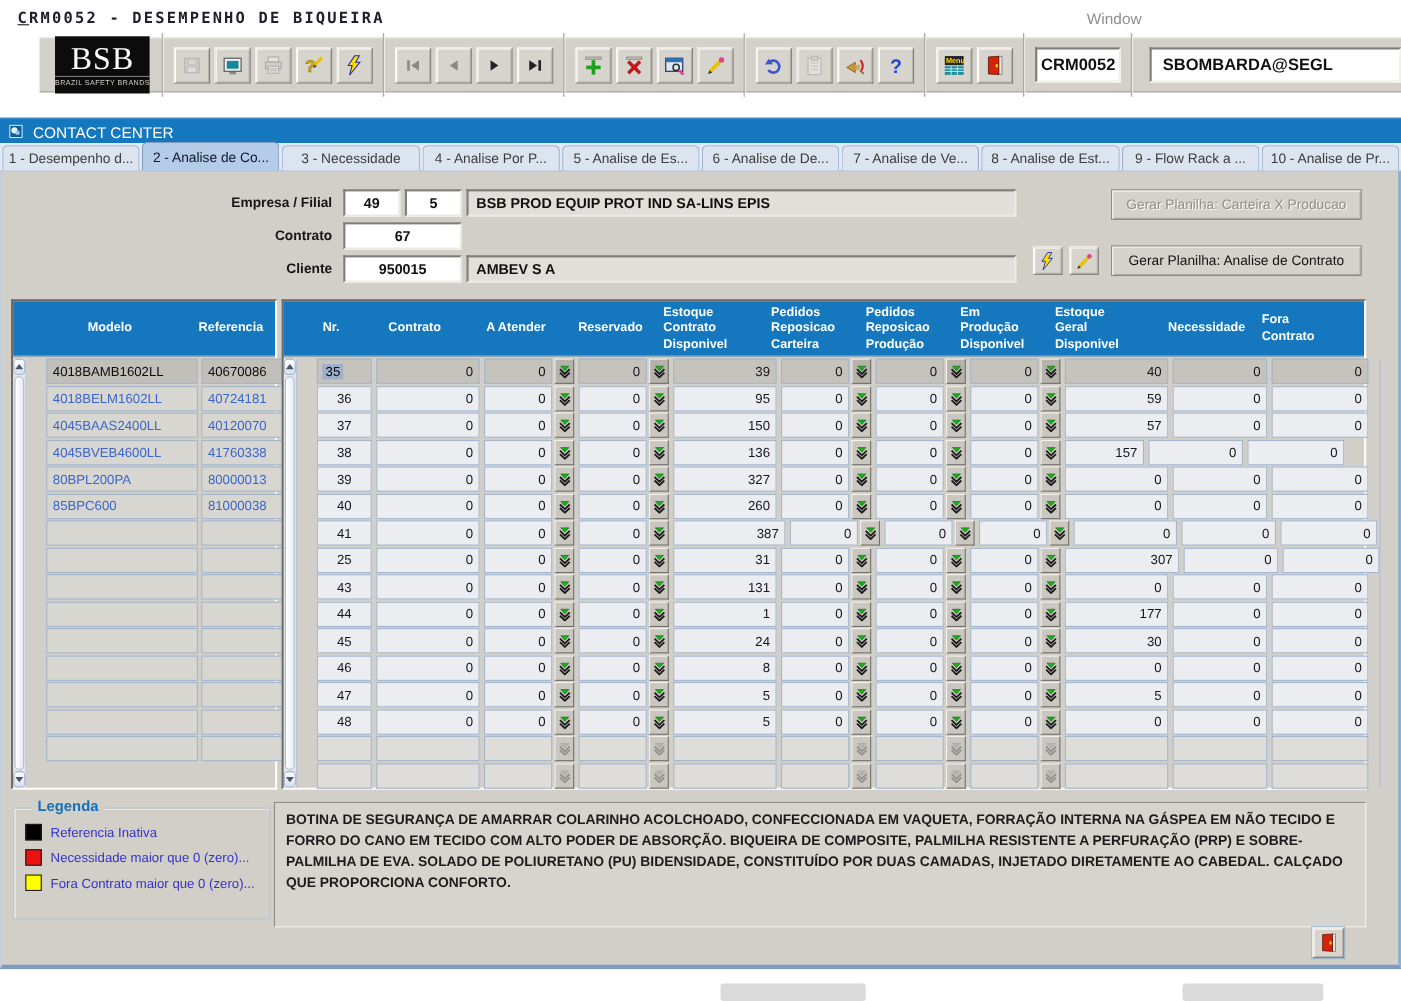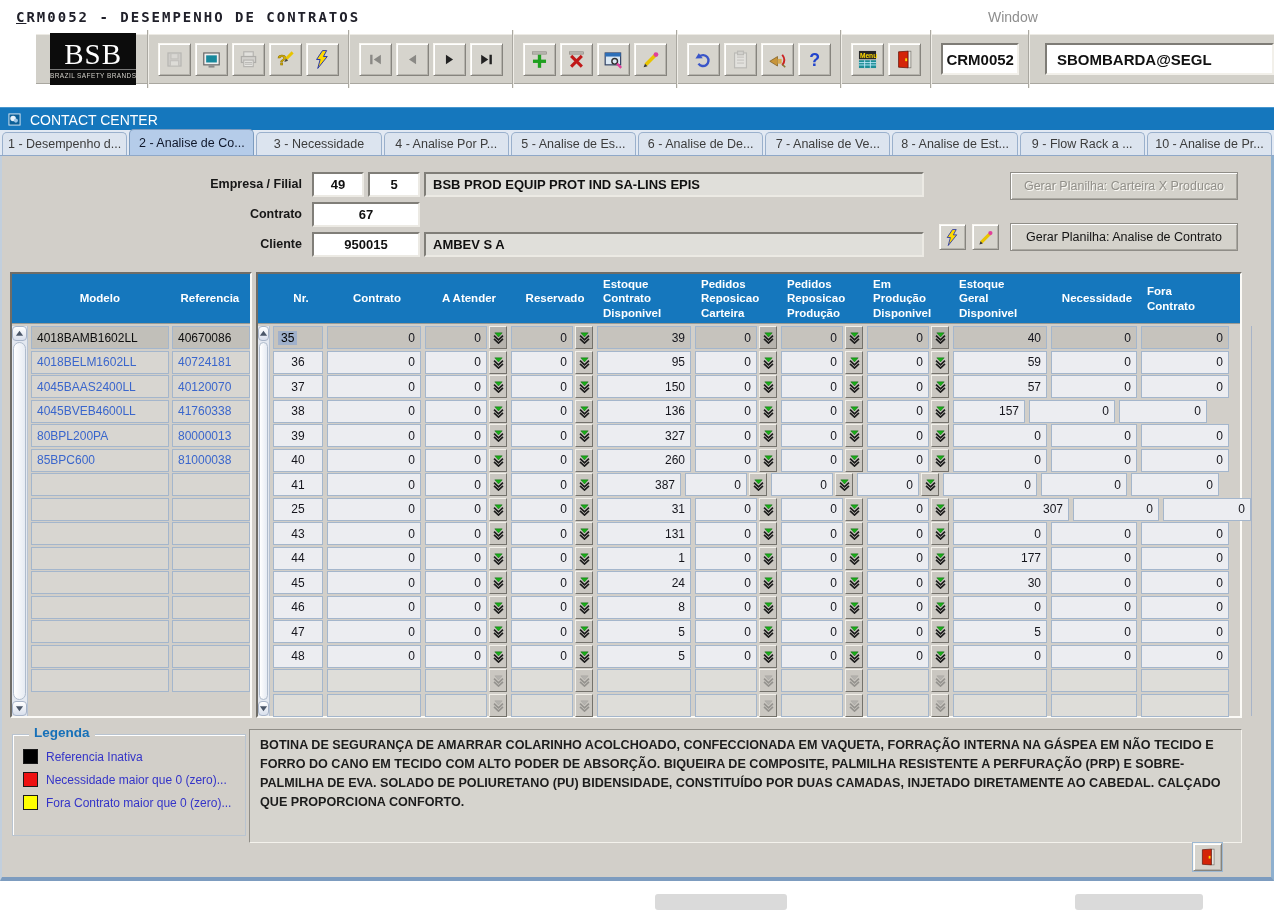--- a/index.html
+++ b/index.html
@@ -70,21 +70,21 @@
   .ghead .hcell{text-align:center;line-height:1.25;}
   .ghead .hcell.ml{text-align:left;white-space:pre-line;padding-left:3px;box-sizing:border-box;}
   .gbody{display:flex;height:390px;padding-top:2px;box-sizing:content-box;}
   .vscroll{width:15px;display:flex;flex-direction:column;background:#e3e8f0;border-right:1px solid #b8c4d4;}
   .vs-btn{height:15px;background:linear-gradient(#ffffff,#d8dfec);border:1px solid #a8b4c8;border-radius:4px;
     display:flex;align-items:center;justify-content:center;cursor:pointer;padding:0;}
   .vs-btn svg{width:9px;height:9px;display:block;}
   .vs-track{flex:1;position:relative;margin:1px 1px;}
   .vs-thumb{position:absolute;left:0;right:0;top:0;bottom:0;background:linear-gradient(90deg,#ffffff,#e6ebf3);
     border:1px solid #b0bccc;border-radius:7px;}
-  .rows{display:flex;flex-direction:column;gap:1.5px;padding-left:3px;}
+  .rows{display:flex;flex-direction:column;gap:1.5px;padding-left:18px;}
   .grow{display:flex;gap:4px;height:23px;flex:none;}
   .gpanel.left .grow{gap:3px;}
   .cell{box-sizing:border-box;height:23px;border:1px solid #a4b6cc;background:#ecedf1;display:flex;
     align-items:center;font-size:12px;color:#15151c;overflow:hidden;}
   .cell.num{justify-content:flex-end;padding-right:5px;}
   .cell.ctr{justify-content:center;}
   .cell.txt{justify-content:flex-start;padding-left:5px;color:#3a66cc;background:#d8d6d1;}
   .grow.sel .cell{background:#c6c3bd;}
   .grow.sel .cell.txt{color:#0d0d0d;background:#c1bfb9;}
   .grow.empty .cell{background:#deddd9;}
@@ -117,21 +117,21 @@
   
   .below{position:absolute;top:885px;left:0;right:0;height:25px;background:#fff;}
   .blob{position:absolute;top:9px;height:16px;background:#dadada;border-radius:3px;}
 </style>
 </head>
 <body>
 
 <div class="app">
 
   <div class="titlebar">
-    <span class="app-title">CRM0052 - DESEMPENHO DE CONTRATOS</span>
+    <span class="app-title">CRM0052 - DESEMPENHO DE BIQUEIRA</span>
     <span class="menu-window">Window</span>
   </div>
 
   <div class="toolbar">
     <div class="logo">
       <div class="logo-text">BSB</div>
       <div class="logo-sub">BRAZIL SAFETY BRANDS</div>
     </div>
     <div id="tb-groups" style="display:flex;align-items:center;">
         <div class="tb-div"></div>
@@ -959,21 +959,21 @@
                 <div class="cell num" style="width: 62px;">0</div>
                 <button class="drill">
                   <svg viewBox="0 0 14 14">
                     <polygon points="3,2 11,2 7,6.4" fill="#18b018" stroke="#0a560a" stroke-width="0.5"></polygon>
                     <path d="M2.2,5 L7,9.6 L11.8,5" fill="none" stroke="#1c1c1c" stroke-width="1.8"></path>
                     <path d="M2.2,8.4 L7,13 L11.8,8.4" fill="none" stroke="#1c1c1c" stroke-width="1.8"></path>
                   </svg>
                 </button>
               </div>
               <div class="cellgrp">
-                <div class="cell num" style="width: 84px;">387</div>
+                <div class="cell num" style="width: 102px;">387</div>
               </div>
               <div class="cellgrp">
                 <div class="cell num" style="width: 62px;">0</div>
                 <button class="drill">
                   <svg viewBox="0 0 14 14">
                     <polygon points="3,2 11,2 7,6.4" fill="#18b018" stroke="#0a560a" stroke-width="0.5"></polygon>
                     <path d="M2.2,5 L7,9.6 L11.8,5" fill="none" stroke="#1c1c1c" stroke-width="1.8"></path>
                     <path d="M2.2,8.4 L7,13 L11.8,8.4" fill="none" stroke="#1c1c1c" stroke-width="1.8"></path>
                   </svg>
                 </button>
@@ -1062,21 +1062,21 @@
                 <div class="cell num" style="width: 62px;">0</div>
                 <button class="drill">
                   <svg viewBox="0 0 14 14">
                     <polygon points="3,2 11,2 7,6.4" fill="#18b018" stroke="#0a560a" stroke-width="0.5"></polygon>
                     <path d="M2.2,5 L7,9.6 L11.8,5" fill="none" stroke="#1c1c1c" stroke-width="1.8"></path>
                     <path d="M2.2,8.4 L7,13 L11.8,8.4" fill="none" stroke="#1c1c1c" stroke-width="1.8"></path>
                   </svg>
                 </button>
               </div>
               <div class="cellgrp">
-                <div class="cell num" style="width: 116px; text-align: right;">307</div>
+                <div class="cell num" style="width: 104px; text-align: right;">307</div>
               </div>
               <div class="cellgrp">
                 <div class="cell num" style="width: 86px;">0</div>
               </div>
               <div class="cellgrp">
                 <div class="cell num" style="width: 88px;">0</div>
               </div>
             </div>
             <div class="grow">
               <div class="cellgrp">

